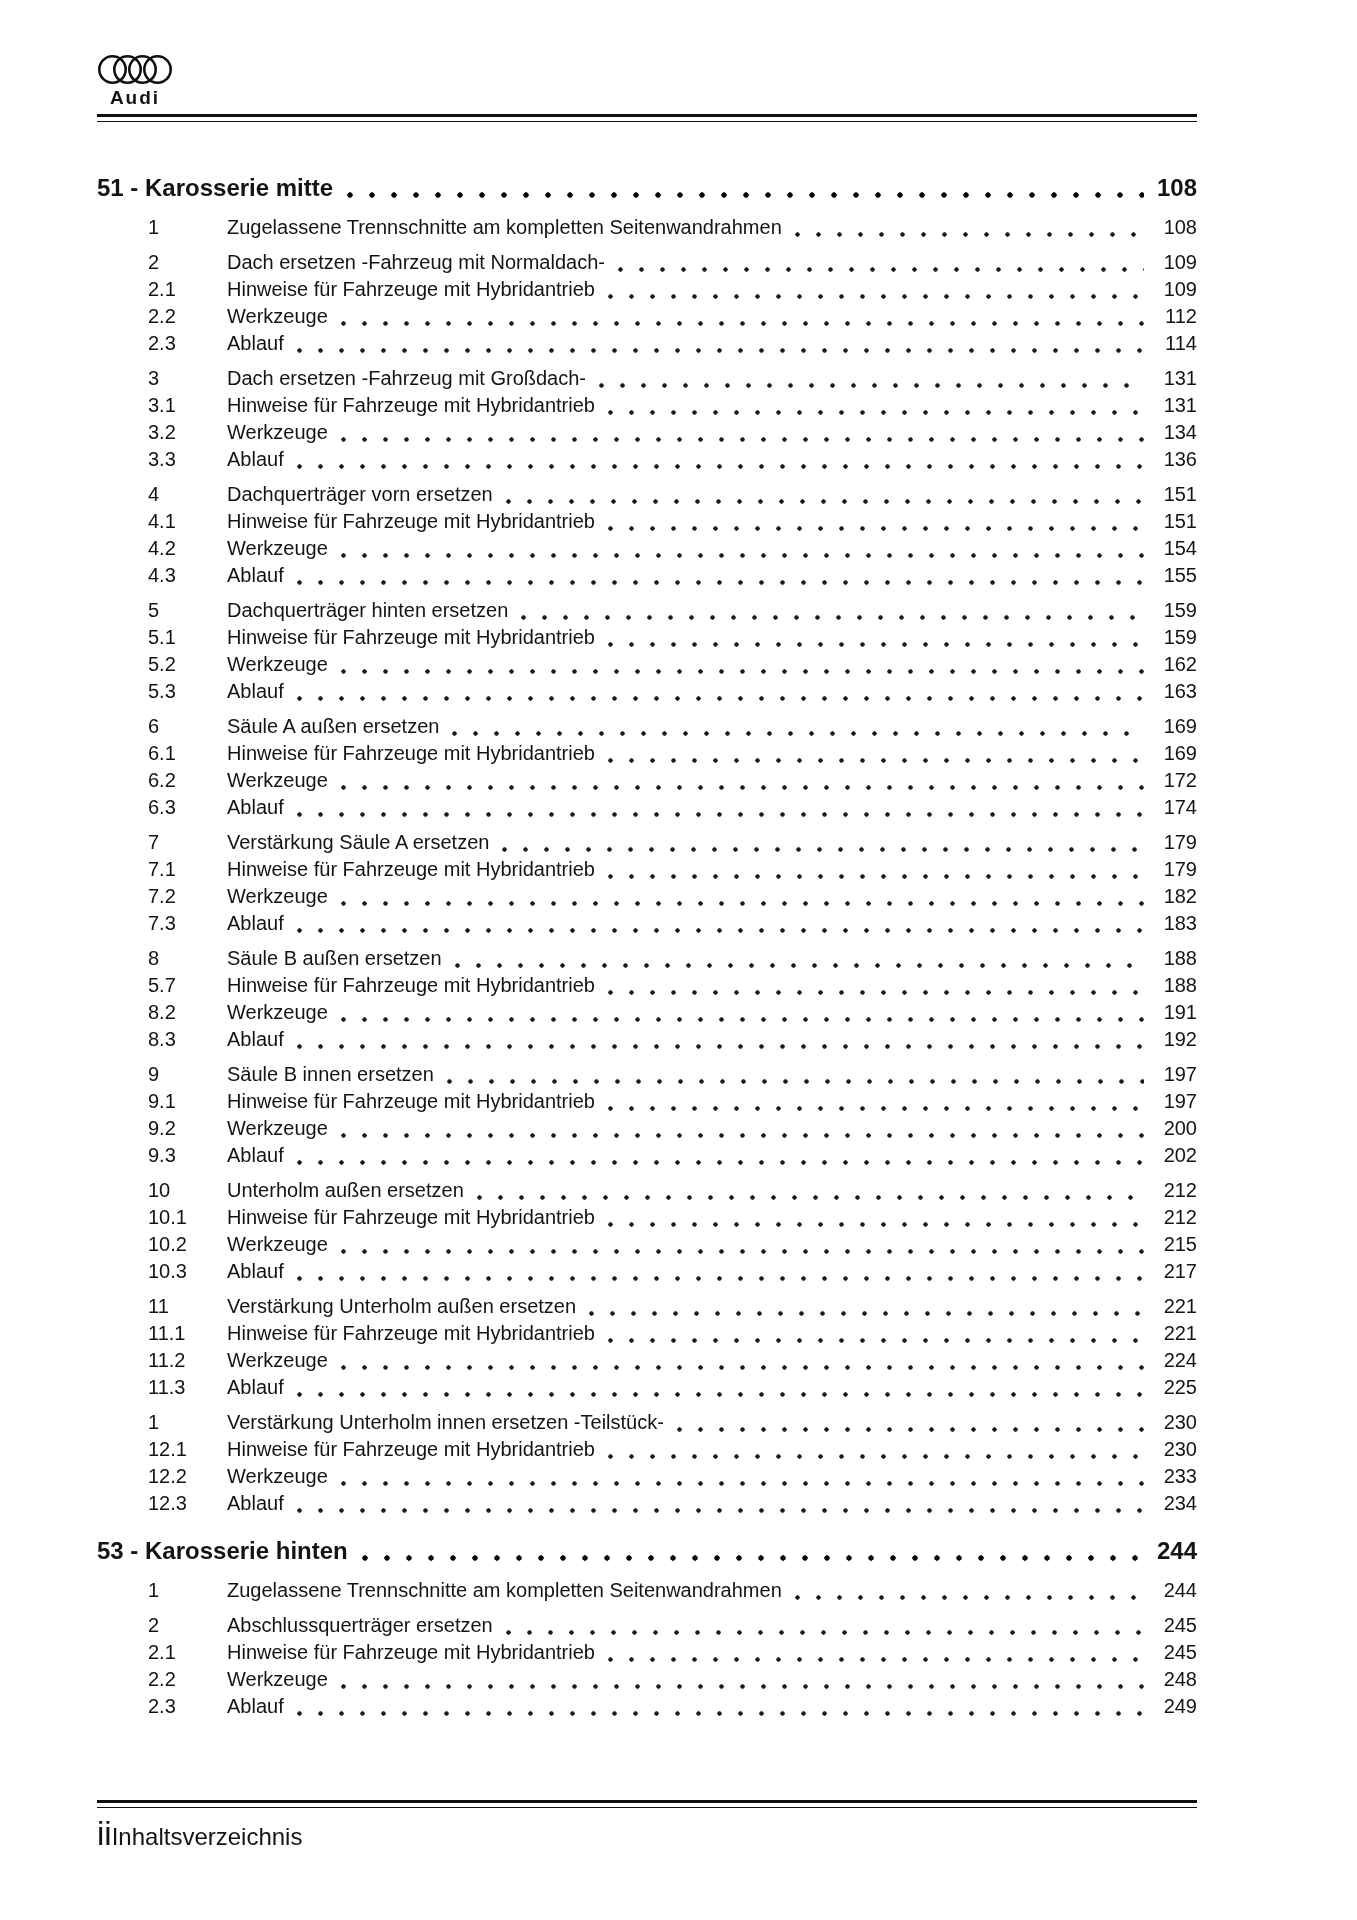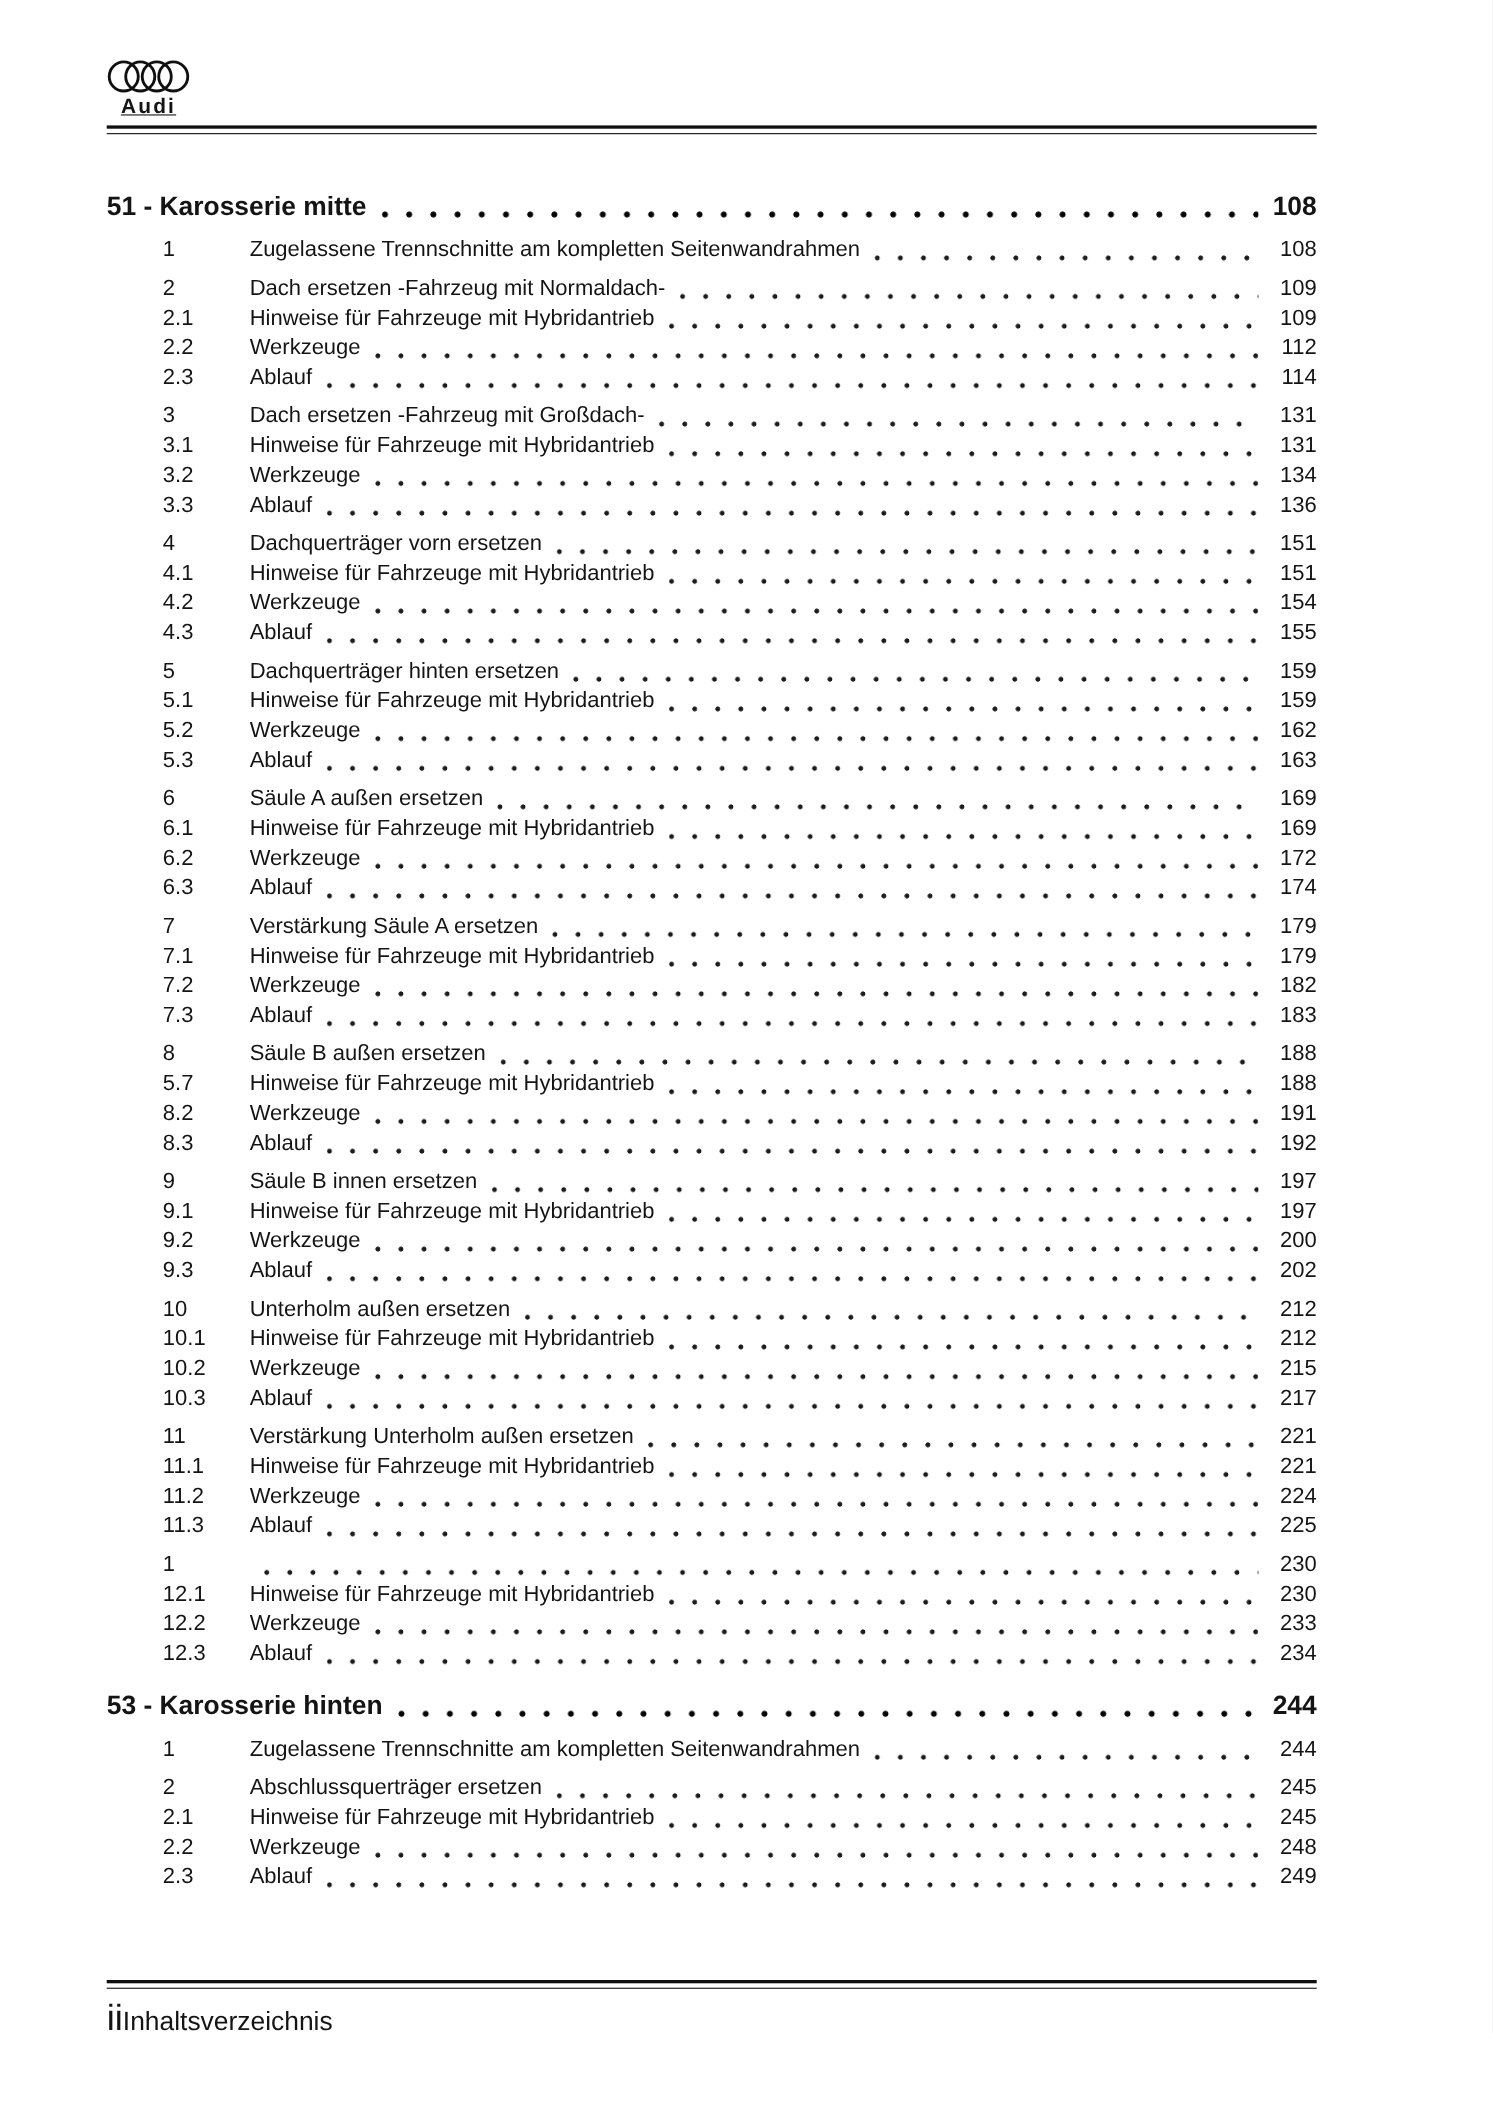--- a/index.html
+++ b/index.html
@@ -12,21 +12,21 @@
     font-family:"Liberation Sans","DejaVu Sans",sans-serif;
     box-sizing:border-box;
     padding:54px 160px 0 97px;
     display:flex;flex-direction:column;
     overflow:hidden;
   }
   
   .header{display:flex;align-items:flex-end;gap:17px;}
   .logo{display:flex;flex-direction:column;align-items:center;width:76px;flex:none;}
   .logo svg{display:block;}
-  .brand{font-weight:800;font-size:19px;letter-spacing:2px;margin-top:2px;line-height:22px;text-decoration:underline;}
+  .brand{font-weight:800;font-size:19px;letter-spacing:2px;margin-top:2px;line-height:22px;}
   .header-text{font-size:21px;line-height:28px;white-space:nowrap;}
   .header-rule{height:4px;border-top:3px solid #101010;border-bottom:1px solid #101010;margin-top:5px;}
   
   .toc{margin-top:50px;}
   .toc-section + .toc-section{margin-top:18px;}
   .heading-row{display:flex;align-items:baseline;font-size:24px;font-weight:700;line-height:31px;margin-bottom:11px;}
   .entry-row{display:flex;align-items:baseline;font-size:20px;line-height:27px;}
   .group-start{margin-top:8px;}
   .e-num{flex:none;width:79px;padding-left:51px;}
   .e-title{flex:none;white-space:nowrap;}
@@ -322,20 +322,21 @@
           <span class="e-page">224</span>
         </div>
         <div class="entry-row">
           <span class="e-num">11.3</span>
           <span class="e-title">Ablauf</span>
           <span class="leader"></span>
           <span class="e-page">225</span>
         </div>
         <div class="entry-row group-start">
           <span class="e-num">1</span>
+          <span class="e-title">Verstärkung Unterholm innen ersetzen -Teilstück-</span>
           <span class="leader"></span>
           <span class="e-page">230</span>
         </div>
         <div class="entry-row">
           <span class="e-num">12.1</span>
           <span class="e-title">Hinweise für Fahrzeuge mit Hybridantrieb</span>
           <span class="leader"></span>
           <span class="e-page">230</span>
         </div>
         <div class="entry-row">

